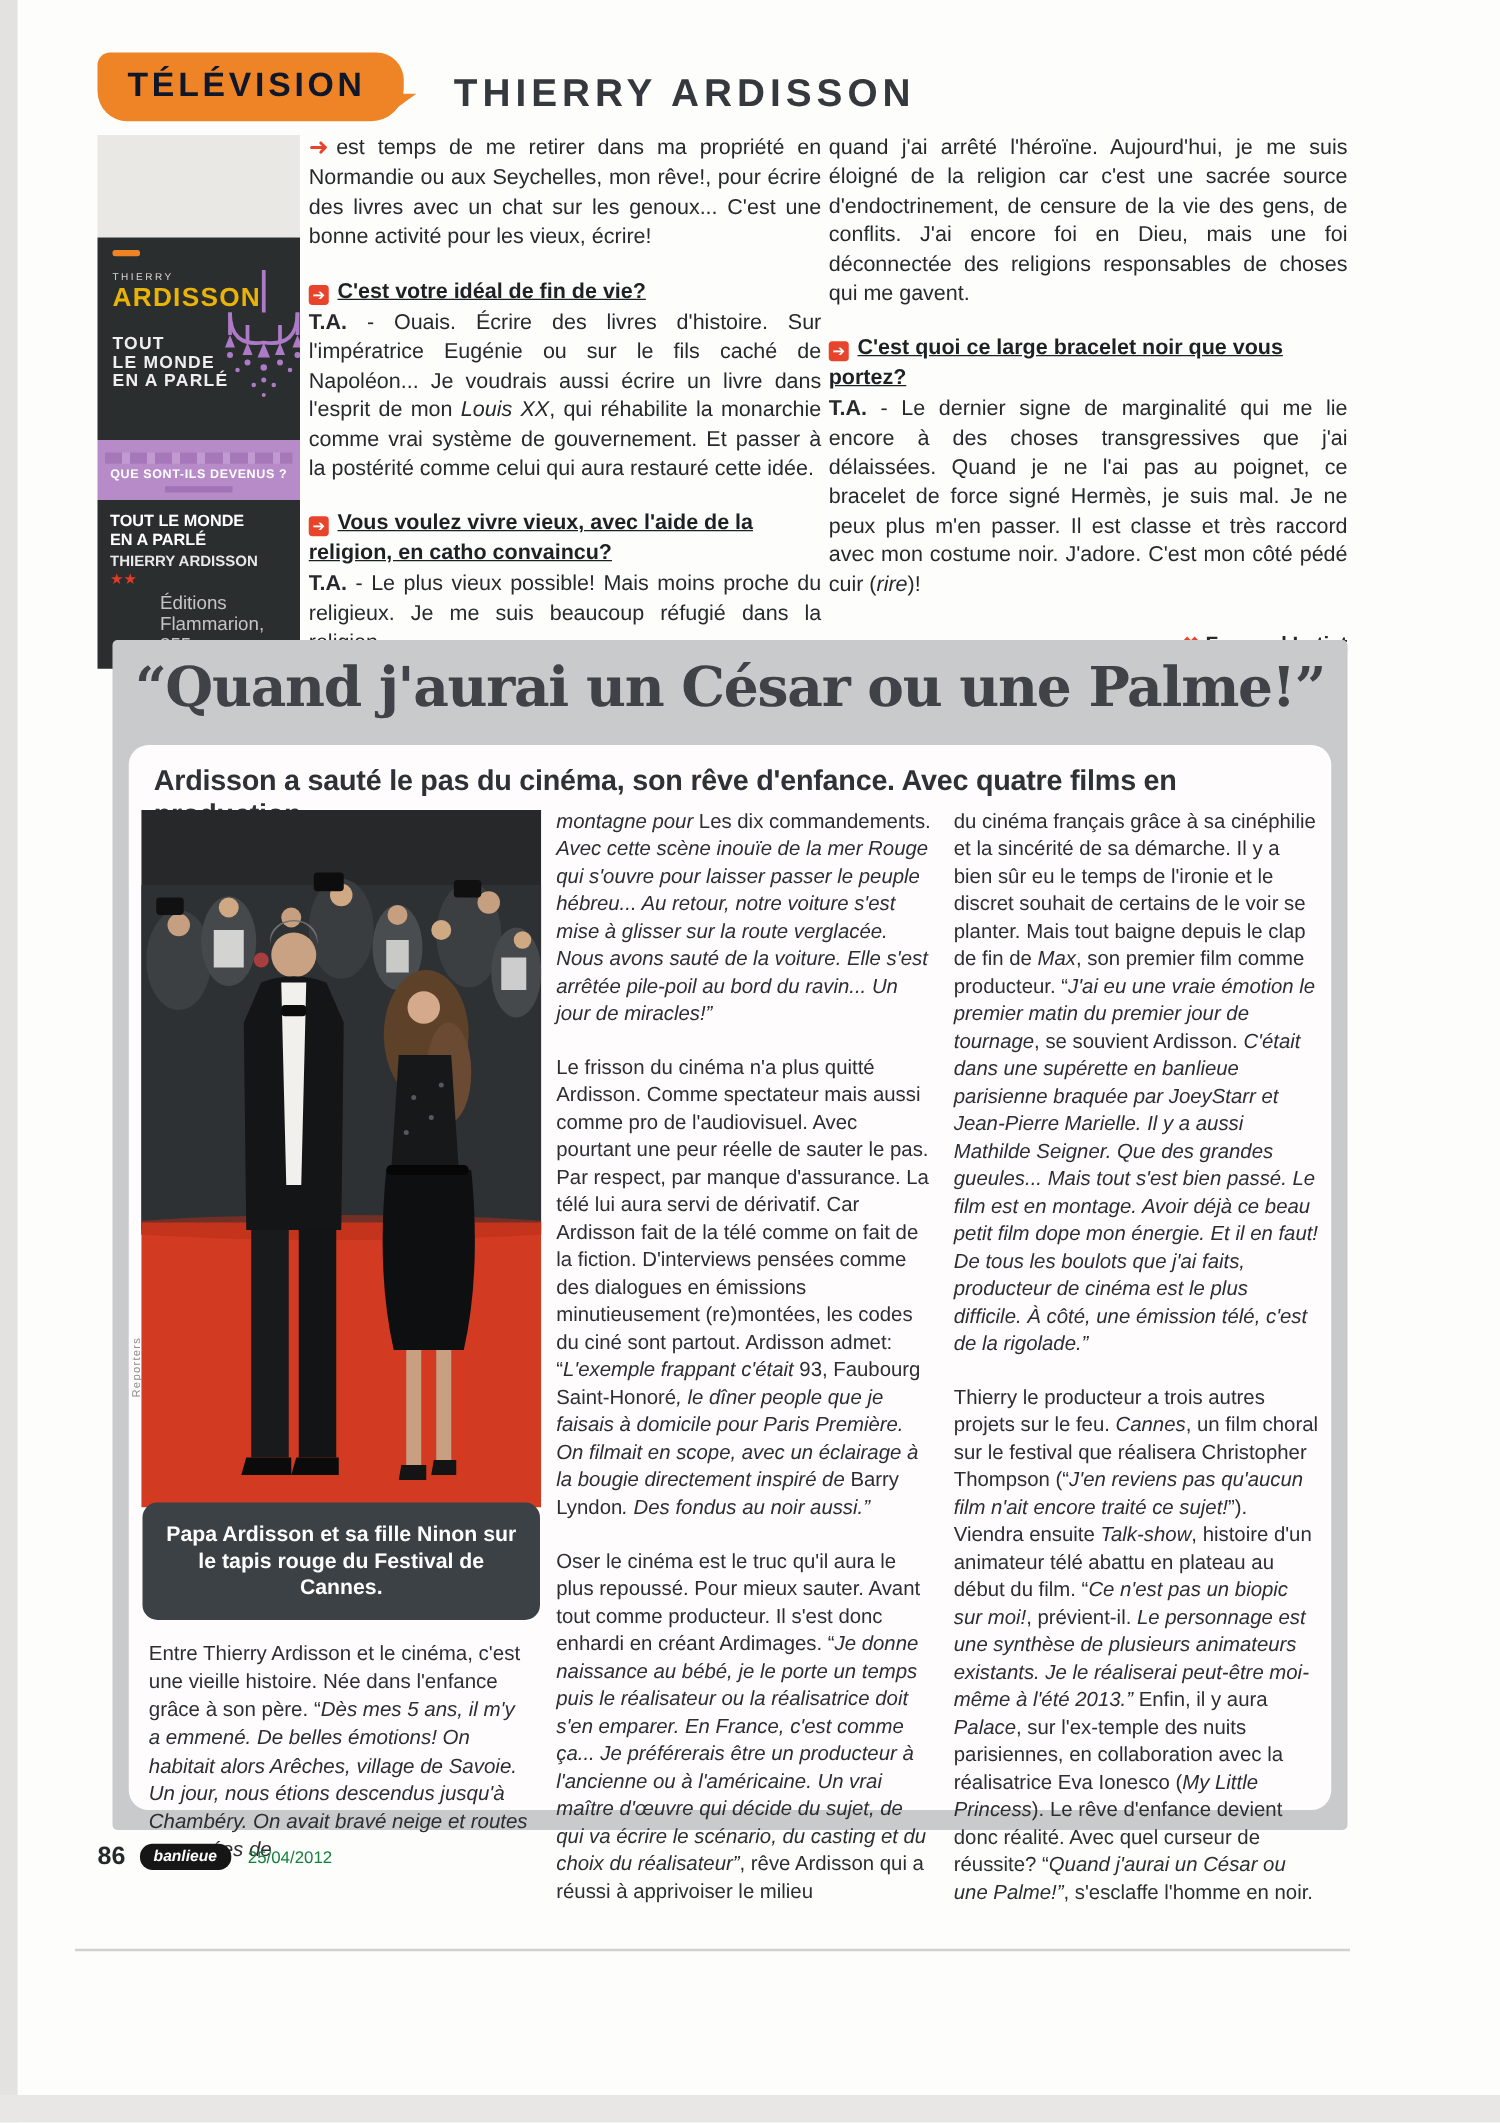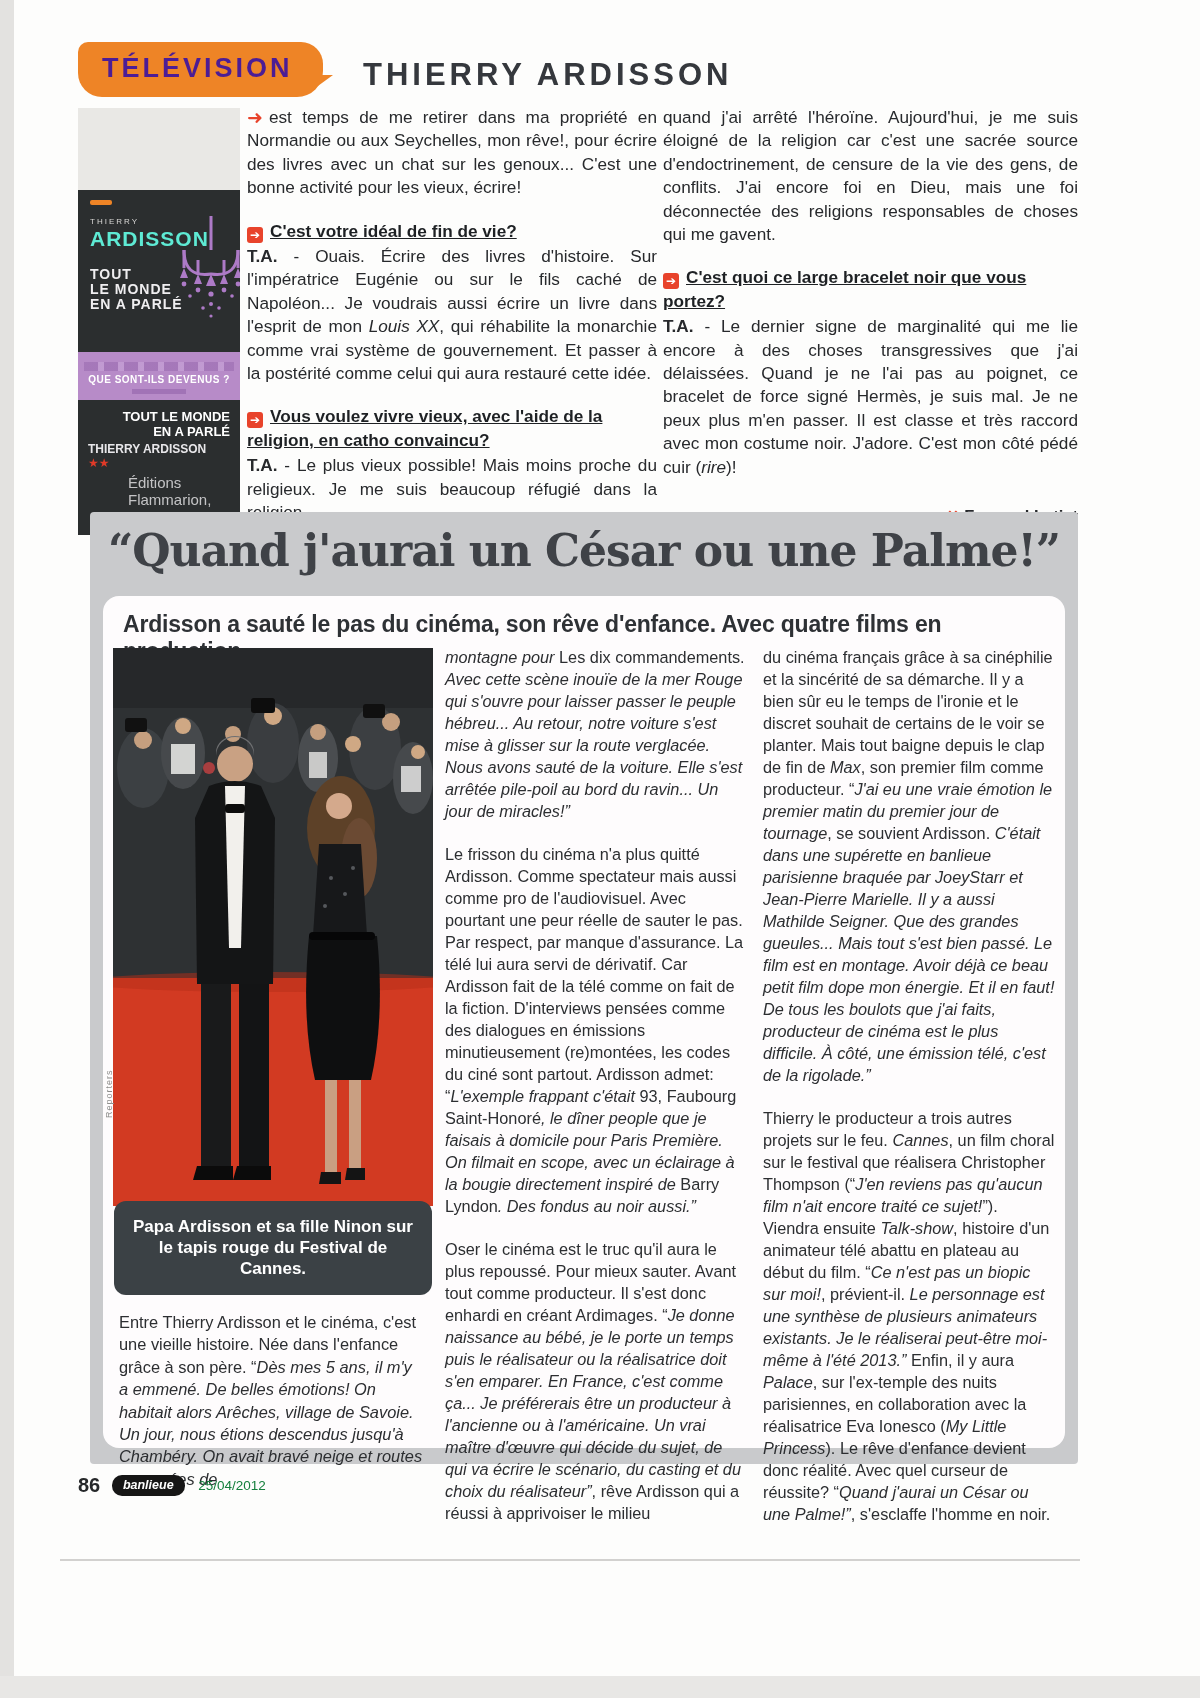--- a/index.html
+++ b/index.html
@@ -4,43 +4,43 @@
 <style>
   html,body{margin:0;padding:0;background:#f2f1ef;}
   #page{position:relative;width:1200px;height:1698px;background:#fdfdfc;overflow:hidden;
         font-family:"Liberation Sans","DejaVu Sans",sans-serif;color:#2a2c2f;}
   .scan-edge-left{position:absolute;left:0;top:0;width:14px;height:100%;background:#e3e2e0;}
   .scan-edge-bottom{position:absolute;left:0;top:1676px;width:100%;height:22px;background:#e8e7e5;}
   .scan-line{position:absolute;left:60px;top:1559px;width:1020px;height:2px;background:#d2d1cf;}
 
   
   #header{position:absolute;left:78px;top:42px;width:1000px;height:62px;}
-  .section-tag{position:relative;display:inline-block;background:#ee8426;color:#4c1d95;
+  .section-tag{position:relative;display:inline-block;background:#ee8426;color:#0f172a;
       font-weight:bold;font-size:27px;letter-spacing:3px;padding:11px 30px 13px 24px;
       border-radius:10px 22px 26px 24px;}
   .section-tag:after{content:"";position:absolute;right:-10px;bottom:6px;width:0;height:0;
       border-left:22px solid #ee8426;border-bottom:16px solid transparent;}
   .page-title{display:inline-block;vertical-align:middle;margin-left:36px;margin-top:4px;
       font-weight:bold;font-size:31px;letter-spacing:4px;color:#35383d;}
 
   
   #book{position:absolute;left:78px;top:108px;width:162px;}
   .book-ghost{height:82px;background:#e9e8e5;}
   .book-cover{position:relative;height:162px;background:#2b2e2f;overflow:hidden;padding:10px 0 0 12px;box-sizing:border-box;}
   .book-brand{width:22px;height:5px;background:#ee8426;border-radius:2px;}
   .book-author-small{color:#d8d7d5;font-size:8px;letter-spacing:2px;margin-top:12px;}
-  .book-author-big{color:#5eead4;font-weight:bold;font-size:21px;letter-spacing:1px;margin-top:1px;}
+  .book-author-big{color:#eab308;font-weight:bold;font-size:21px;letter-spacing:1px;margin-top:1px;}
   .book-title{color:#efeef0;font-size:14px;font-weight:bold;line-height:15px;letter-spacing:1px;margin-top:16px;white-space:pre-line;}
   .chandelier{position:absolute;right:-6px;top:26px;opacity:.95;}
   .book-band{position:relative;height:48px;background:#b78bc8;text-align:center;padding-top:10px;box-sizing:border-box;}
   .band-noise{height:9px;margin:0 6px 3px 6px;background:repeating-linear-gradient(90deg,#a173b6 0 14px,#c49ed4 14px 20px);opacity:.8;}
   .band-title{color:#fff;font-weight:bold;font-size:10px;letter-spacing:.5px;}
   .band-sub{height:5px;width:54px;margin:4px auto 0;background:#a173b6;}
   .book-caption{background:#2b2e2f;padding:9px 10px 10px 10px;}
-  .cap-title{color:#fff;font-weight:bold;font-size:13px;line-height:15px;text-align:right;}
+  .cap-title{color:#fff;font-weight:bold;font-size:13px;line-height:15px;}
   .cap-author{color:#e8e7ea;font-weight:bold;font-size:12px;margin-top:3px;}
   .cap-stars{color:#e03a28;font-size:12px;}
   .cap-ed{color:#c4c4c6;font-size:15px;margin-top:4px;margin-left:40px;}
 
   
   .int-col{position:absolute;top:106px;font-size:17.2px;line-height:23.4px;text-align:justify;color:#27292c;}
   #int-col1{left:247px;width:410px;}
   #int-col2{left:663px;width:415px;}
   .int-col p{margin:0 0 2px 0;}
   .int-col p.question{margin-top:20px;font-weight:bold;color:#1e2124;text-align:left;text-decoration:underline;}

